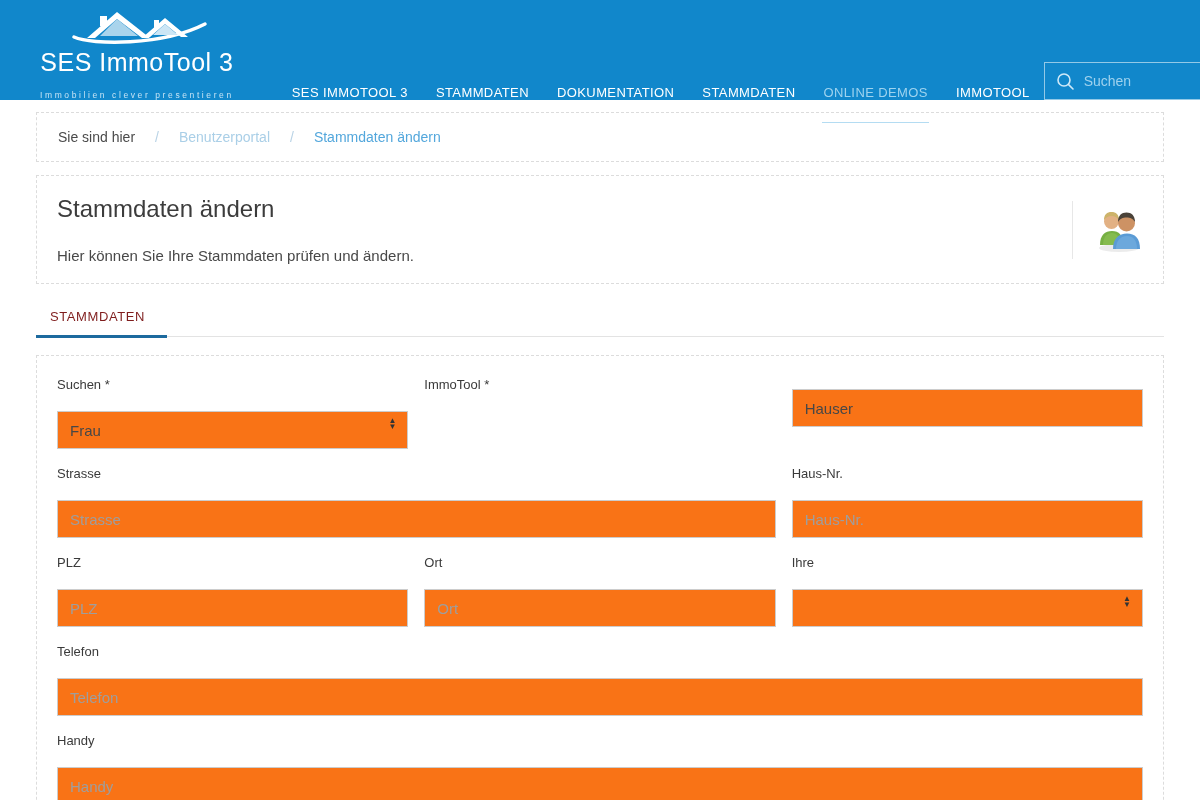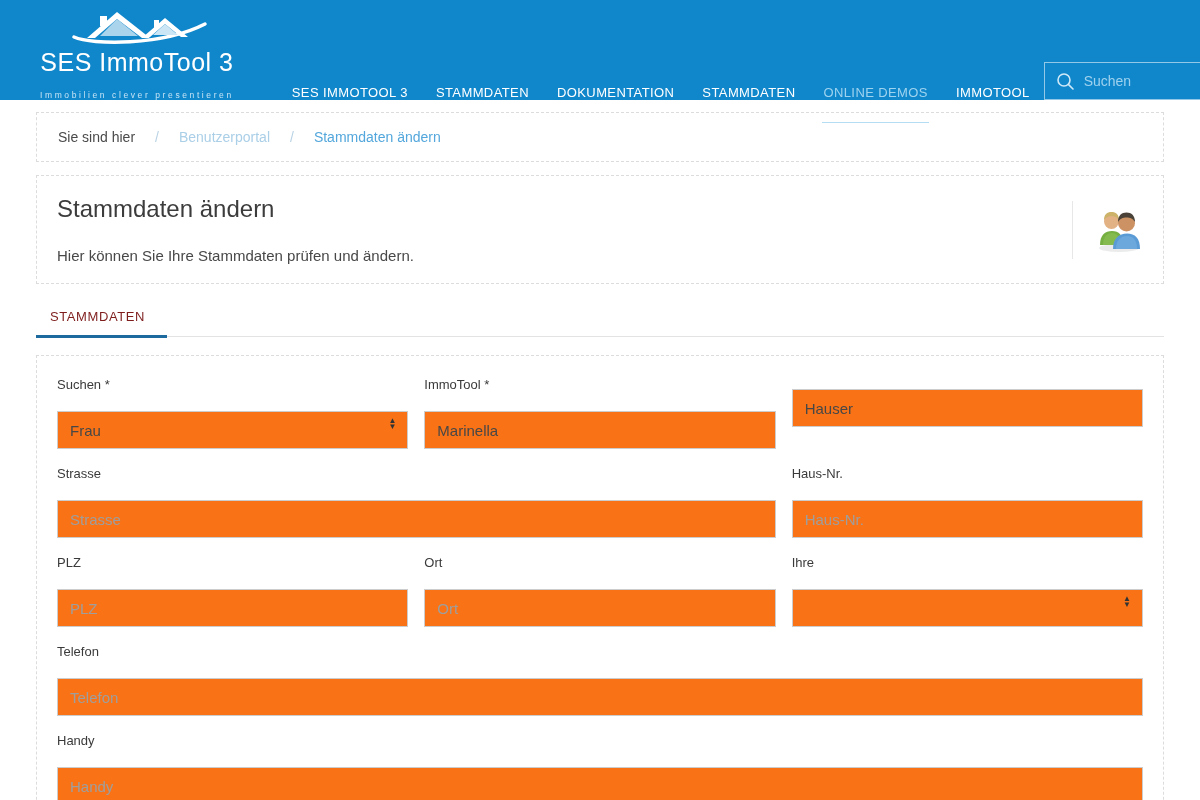--- a/index.html
+++ b/index.html
@@ -149,21 +149,20 @@
           </select>
           <span class="arrows">
               <i>▲</i>
               <i>▼</i>
             </span>
         </div>
       </div>
 
       <div>
         <label class="flabel">ImmoTool *</label>
-        <input class="finput" type="text" value="Marinella" style="">
       </div>
 
       <div>
         <input class="finput" type="text" value="Hauser" style="">
       </div>
 
       <div class="span2">
         <label class="flabel">Strasse</label>
         <input class="finput" type="text" placeholder="Strasse" style="">
       </div>

